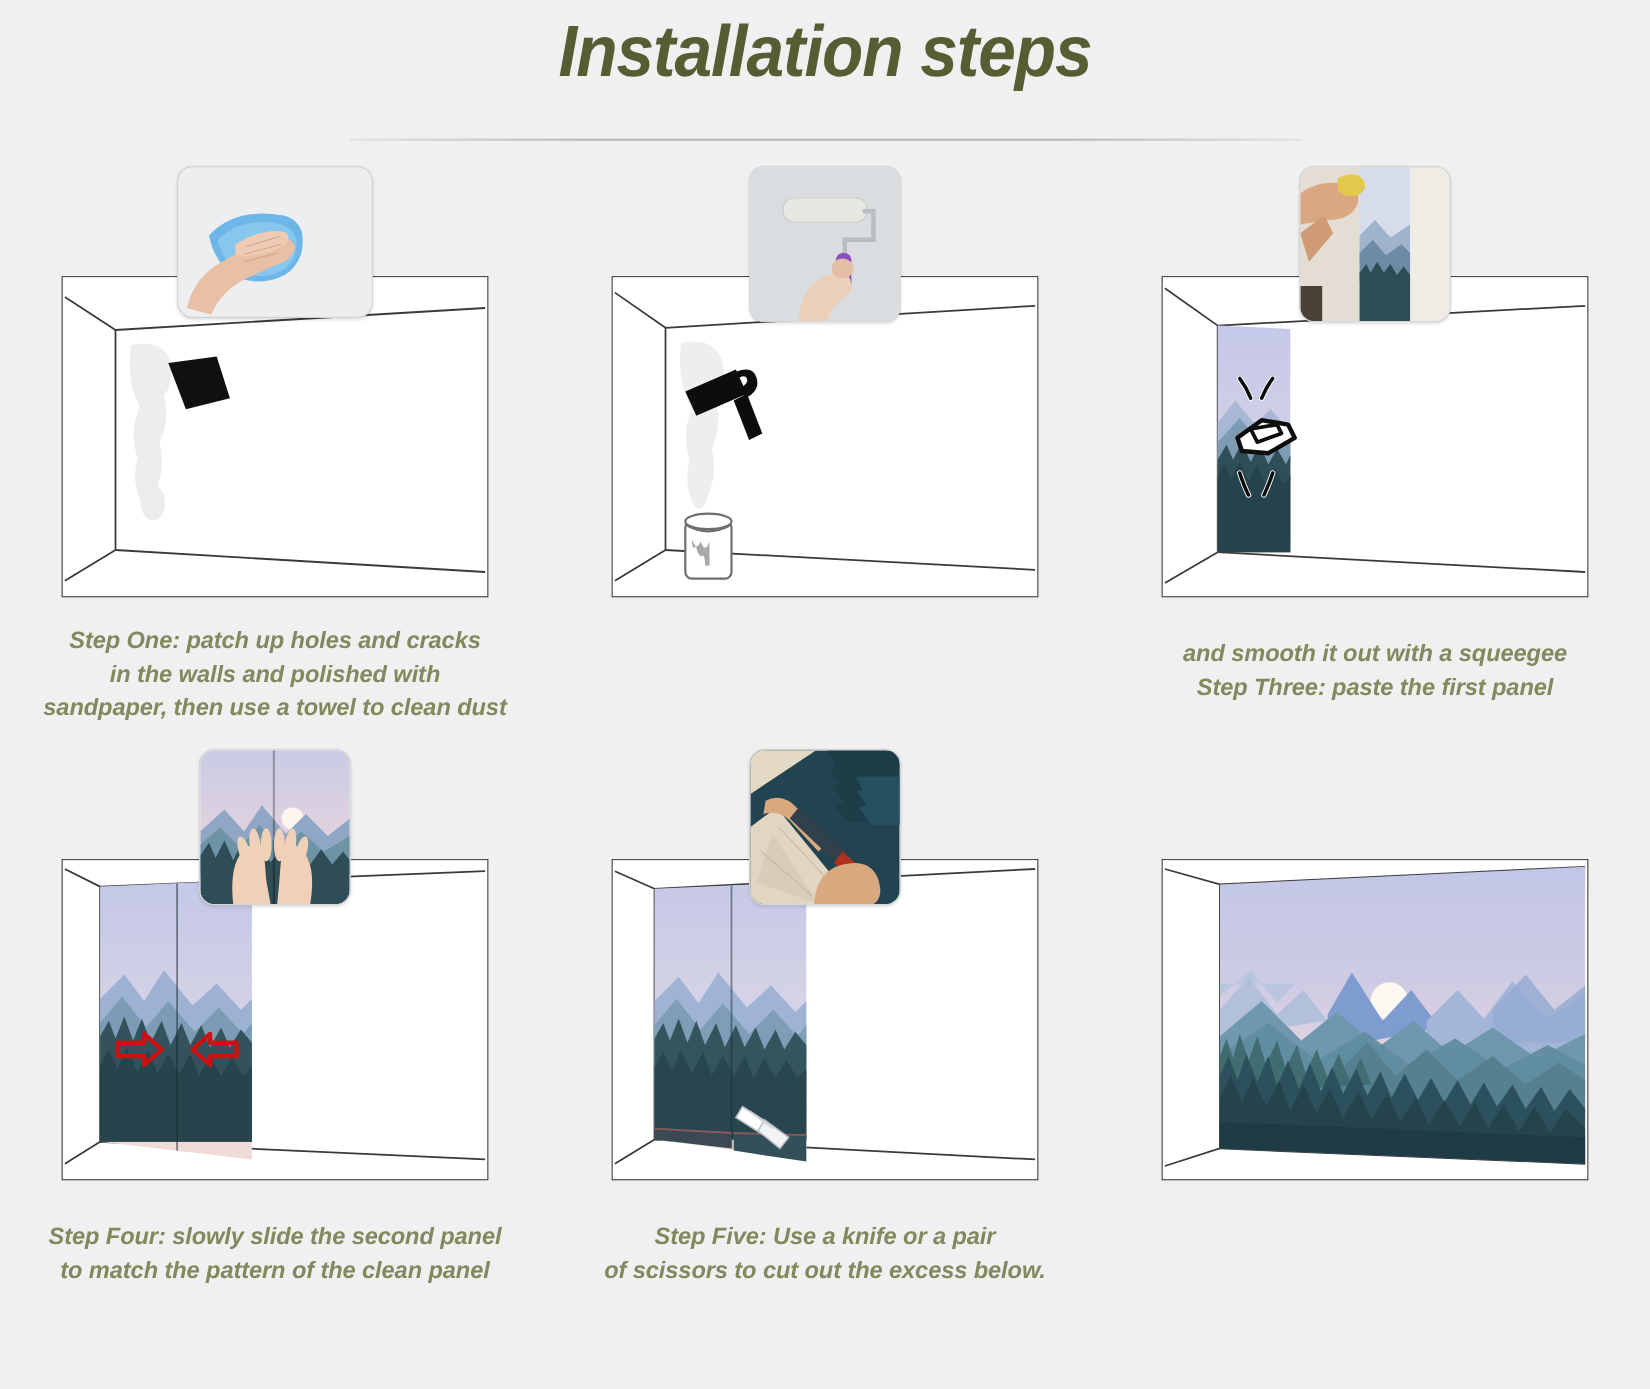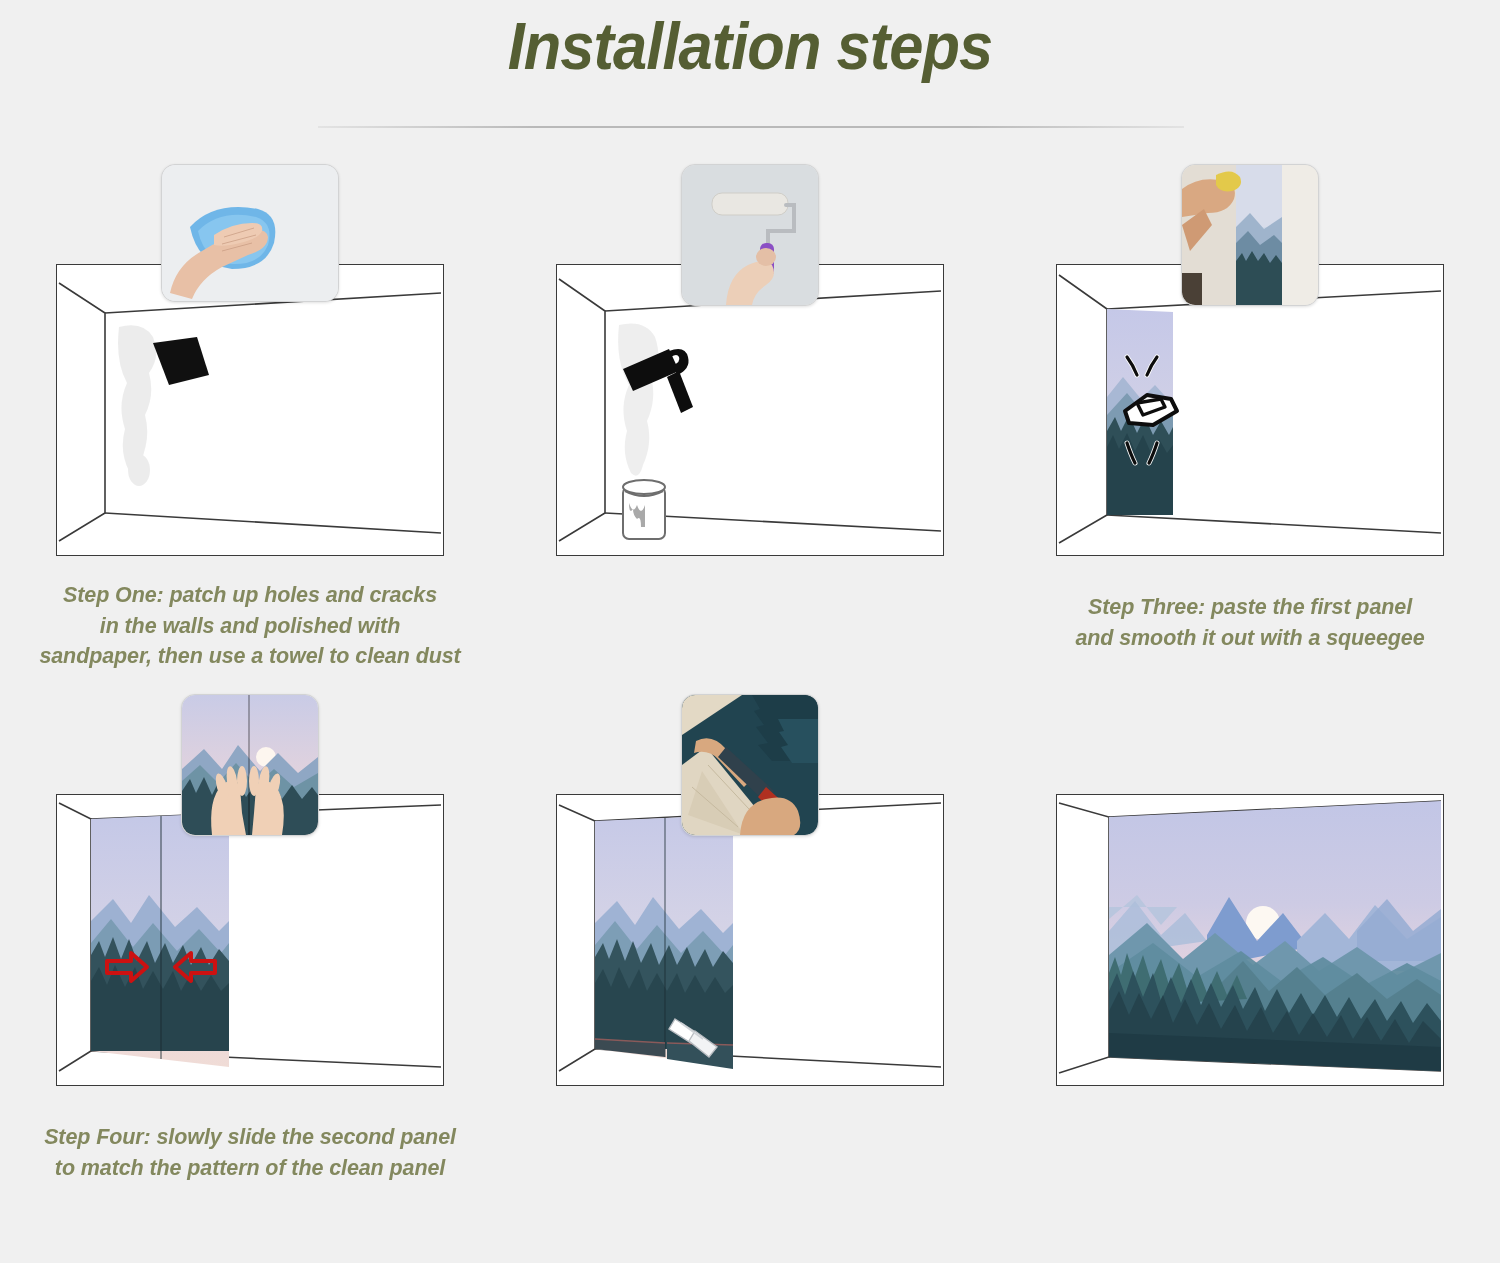--- a/index.html
+++ b/index.html
@@ -21,21 +21,21 @@
     color:#555e33;
     font-family:"Liberation Sans",sans-serif;
     transform:scaleX(0.93);
   }
   .divider{
     position:absolute;top:126px;left:318px;width:866px;height:2px;
     background:linear-gradient(to right,#e3e3e3,#b9b9b9 25%,#b9b9b9 75%,#e3e3e3);
   }
 
   
-  .grid{position:absolute;top:160px;left:0;width:1348px;}
+  .grid{position:absolute;top:147px;left:0;width:1348px;}
   .row{position:relative;width:1500px;height:530px;}
   .row2{height:530px;}
   .cell{position:absolute;width:500px;height:530px;top:0;}
   .c0{left:0;} .c1{left:500px;} .c2{left:1000px;}
 
   
   .thumb{
     position:absolute;top:4px;left:50%;transform:translateX(-50%);
     width:176px;height:136px;border-radius:14px;
     background:#e8e9ea;
@@ -221,22 +221,22 @@
               <path d="M100 178 Q96 190 92 198"></path>
             </g>
             <g>
               <path d="M68 146 L90 130 L114 134 L120 146 L96 160 L72 158 Z" fill="#ffffff" stroke="#0d0d0d" stroke-width="4" stroke-linejoin="round"></path>
               <path d="M80 138 L104 134 L108 142 L86 150 Z" fill="#ffffff" stroke="#0d0d0d" stroke-width="3.4" stroke-linejoin="round"></path>
             </g>
           </svg>
         </div>
 
         <div class="caption" style="top:432px;">
+          <div>and smooth it out with a squeegee</div>
           <div>Step Three: paste the first panel</div>
-          <div>and smooth it out with a squeegee</div>
         </div>
       </div>
     </div>
 
     <div class="row row2">
 
       <div class="cell c0">
         <div class="thumb narrow">
           <div class="thumb-inner">
             <svg viewBox="0 0 136 140" width="136" height="140">
@@ -356,20 +356,24 @@
               <line x1="110" y1="248" x2="176" y2="250" stroke="#8a5a5a" stroke-width="1.6"></line>
             </g>
             <g>
               <path d="M118 224 L140 238 L134 248 L112 234 Z" fill="#ffffff" stroke="#b9bdc2" stroke-width="1.4"></path>
               <path d="M138 236 L160 252 L152 262 L132 246 Z" fill="#f2f3f5" stroke="#b9bdc2" stroke-width="1.4"></path>
               <path d="M124 228 L146 244" stroke="#cfd3d8" stroke-width="1.6"></path>
             </g>
           </svg>
         </div>
 
+        <div class="caption">
+          <div>Step Five: Use a knife or a pair</div>
+          <div>of scissors to cut out the excess below.</div>
+        </div>
       </div>
 
       <div class="cell c2">
         <div class="room" style="top:104px;">
           <svg viewBox="0 0 386 290" width="386" height="290">
             <defs>
               <linearGradient id="sky6" x1="0" y1="0" x2="0" y2="1">
                 <stop offset="0%" stop-color="#c2c6e6"></stop>
                 <stop offset="38%" stop-color="#cdcbe4"></stop>
                 <stop offset="62%" stop-color="#e2d2df"></stop>

